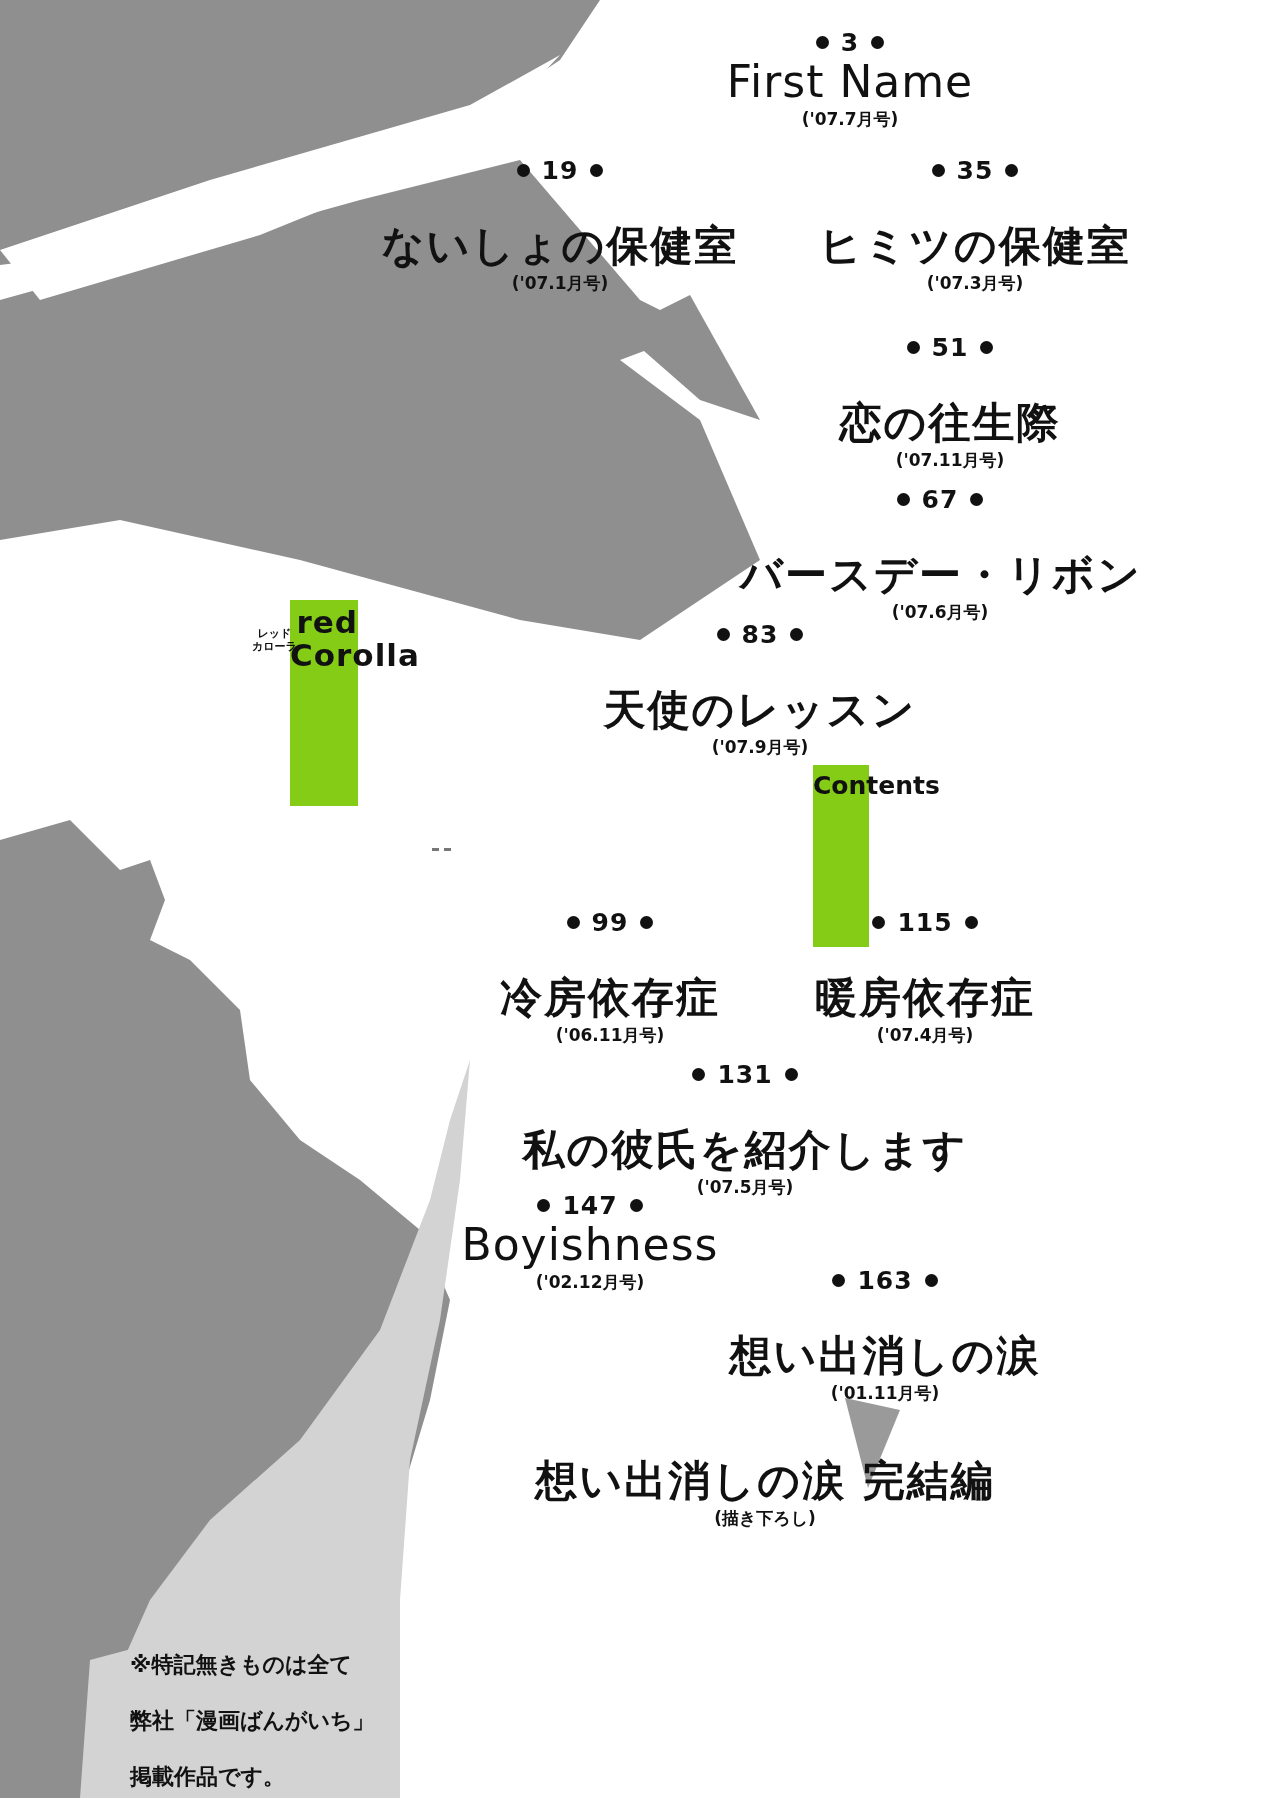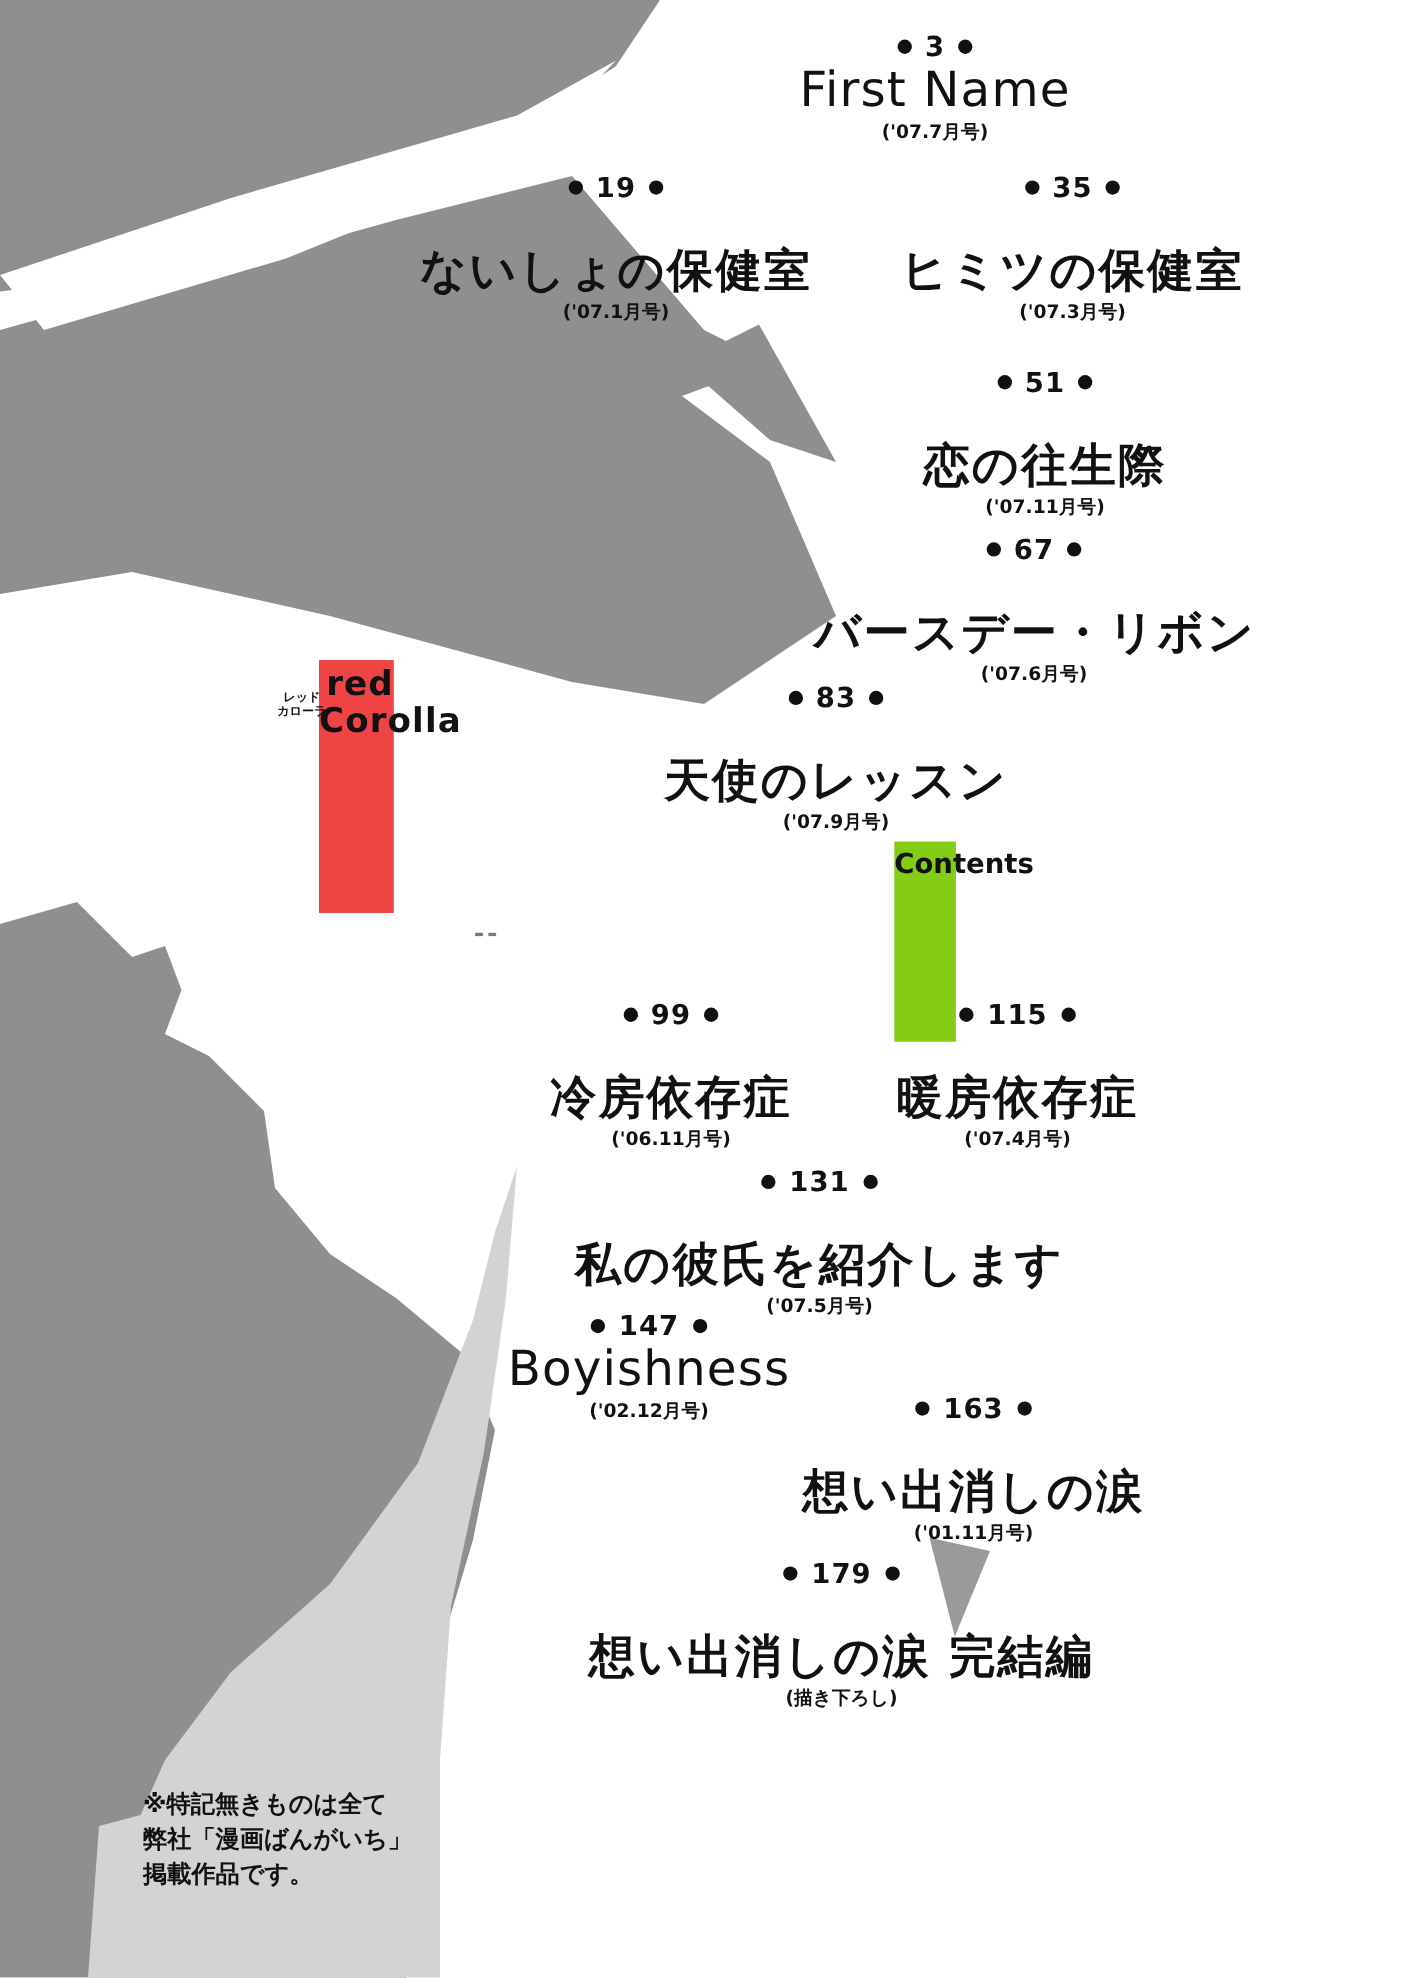--- a/index.html
+++ b/index.html
@@ -73,22 +73,22 @@
     margin-top: 3px;
     color: #111;
   }
 
   
   .vlogo {
     position: absolute;
     left: 290px;
     top: 600px;
     width: 68px;
-    height: 230px;
-    background: #ef4444;
+    height: 206px;
+    background: #84cc16;
   }
   .vlogo .vtext {
     position: absolute;
     left: 0;
     top: 0;
     width: 68px;
     height: 230px;
     font-family: "DejaVu Sans", sans-serif;
     font-weight: bold;
     font-size: 31px;
@@ -140,21 +140,21 @@
     position: absolute;
     left: 130px;
     top: 1625px;
     font-family: "DejaVu Sans", sans-serif;
     font-weight: bold;
     font-size: 22px;
     line-height: 1.45;
     color: #111;
     letter-spacing: 0px;
   }
-  .footnote div { white-space: nowrap; }
+  .footnote div { white-space: nowrap; margin-top: 24px; }
 </style>
 </head>
 <body>
 
 <div class="page">
 
   <svg class="art" width="1280" height="1798" viewBox="0 0 1280 1798">
 
     <path fill="#8f8f8f" d="M0,0 L600,0 L560,60 L470,120 L300,200 L120,250 L0,265 Z"></path>
     <path fill="#8f8f8f" d="M0,300 L180,250 L360,200 L520,160 L640,300 L700,330 L620,360
@@ -277,23 +277,20 @@
 
   <div class="entry" style="left:720px; top:1268px; width:330px;">
     <div class="pagenum">
       <span class="dot"></span><span>163</span><span class="dot"></span>
     </div>
     <div class="title-jp">想い出消しの涙</div>
     <div class="issue">('01.11月号)</div>
   </div>
 
   <div class="entry" style="left:520px; top:1418px; width:490px;">
-    <div class="pagenum">
-      <span class="dot"></span><span>179</span><span class="dot"></span>
-    </div>
     <div class="title-jp">想い出消しの涙 完結編</div>
     <div class="issue">(描き下ろし)</div>
   </div>
 
   <div class="footnote">
     <div>※特記無きものは全て</div>
     <div>弊社「漫画ばんがいち」</div>
     <div>掲載作品です。</div>
   </div>
 

